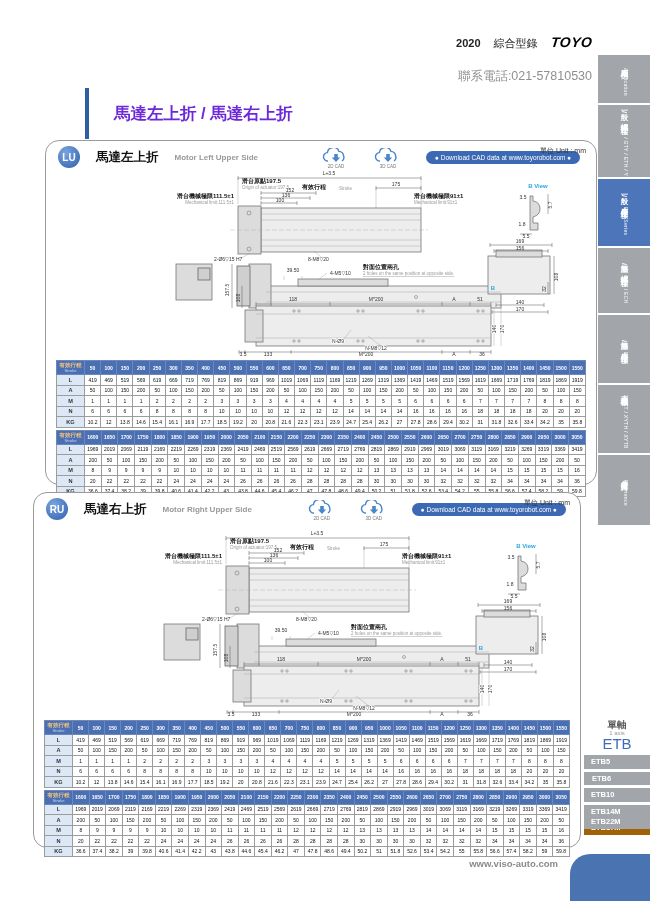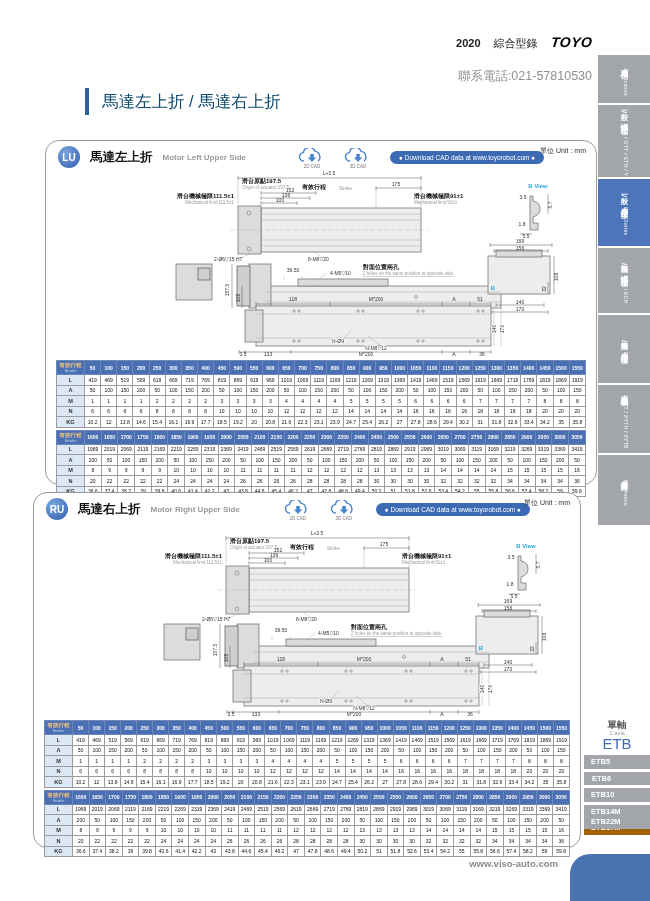--- a/index.html
+++ b/index.html
@@ -9,34 +9,34 @@
     -webkit-font-smoothing:antialiased;
   }
   
   .brand{position:absolute;top:34px;right:58px;display:flex;align-items:baseline;gap:13px;}
   .brand .year{font-size:11px;font-weight:bold;color:#222;}
   .brand .cat{font-size:11px;color:#222;}
   .brand .logo{font-size:14px;font-weight:900;font-style:italic;color:#000;letter-spacing:.5px;transform:skewX(-6deg);}
   .phone{position:absolute;top:68px;right:58px;font-size:12.5px;color:#8f8f8f;}
   
   .pagetitle{position:absolute;left:85px;top:88px;border-left:4px solid #2e5fa0;padding-left:9px;}
-  .pagetitle h1{margin:4px;font-size:16.5px;font-weight:normal;color:#0c4a6e;line-height:1.15;}
+  .pagetitle h1{margin:16px;font-size:16.5px;font-weight:bold;color:#6d28d9;line-height:1.15;}
   .pagetitle .sub{margin-top:2px;font-size:9.5px;font-weight:bold;color:#9d9d9d;}
   
   .side-tab{position:absolute;left:598px;width:52px;background:#a2a6ab;color:#fff;
     display:flex;align-items:center;justify-content:center;overflow:hidden;}
   .side-tab.active{background:#4c75ba;}
   .side-tab .vtxt{writing-mode:vertical-rl;display:flex;gap:2px;}
   .side-tab .cn{writing-mode:vertical-rl;font-size:7.5px;font-weight:bold;letter-spacing:1px;}
   .side-tab .en{writing-mode:vertical-rl;font-size:5px;letter-spacing:.3px;opacity:.95;}
   
   .panel{position:absolute;background:#fff;border:1.5px solid #9a9a9a;border-radius:14px;box-sizing:border-box;}
   #panel-lu{left:45px;top:140px;width:552px;height:345px;}
   #panel-ru{left:33px;top:492px;width:548px;height:356px;}
-  .panel-head{position:relative;display:flex;align-items:center;gap:10px;padding:5px 0 0 12px;height:22px;}
+  .panel-head{position:relative;display:flex;align-items:center;gap:16px;padding:5px 0 0 12px;height:22px;}
   .badge{width:22px;height:22px;border-radius:50%;background:radial-gradient(circle at 35% 30%,#7aa4dd,#2f5fae);
     color:#fff;font-size:10px;font-weight:bold;display:flex;align-items:center;justify-content:center;flex:0 0 22px;}
   .sec-cn{font-size:12.5px;font-weight:bold;color:#111;}
   .sec-en{font-size:8px;color:#999;font-weight:bold;}
   .cloud{width:36px;text-align:center;line-height:0;margin-top:2px;cursor:pointer;}
   .cloud .lbl{font-size:4.5px;color:#777;line-height:5px;display:block;margin-top:1px;}
   .banner{background:#3b69b4;color:#fff;font-size:6.5px;height:13px;line-height:13px;
     padding:0 9px;border-radius:7px;white-space:nowrap;cursor:pointer;margin-left:4px;}
   .unit{position:absolute;right:10px;top:5px;font-size:7px;color:#333;}
   svg.drawing{display:block;margin:0;}

